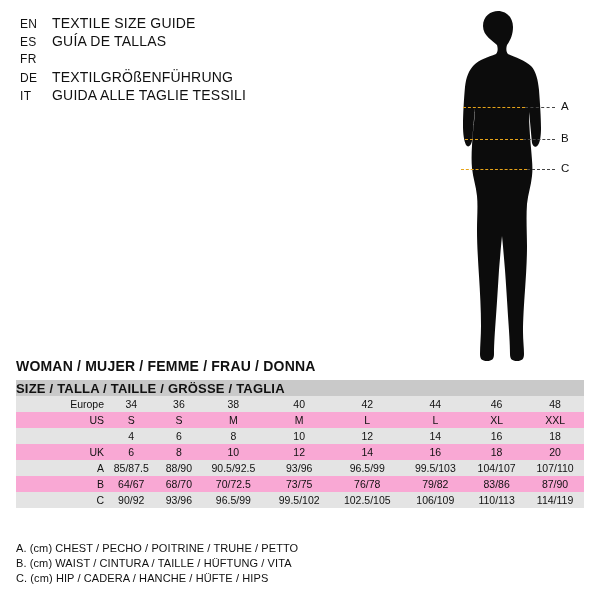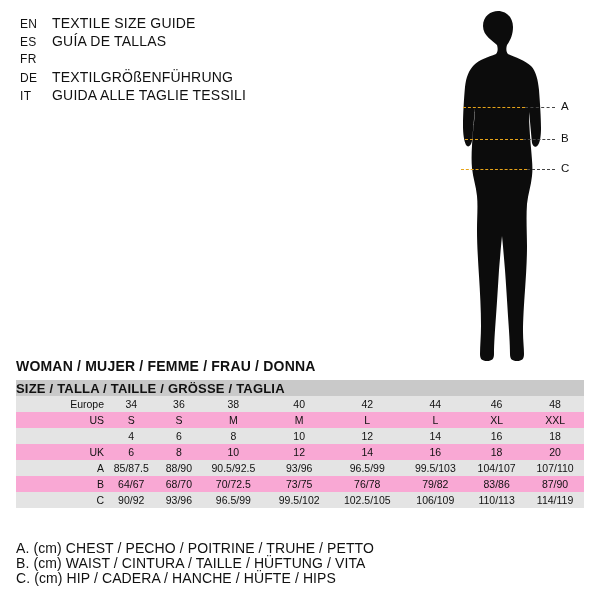--- a/index.html
+++ b/index.html
@@ -113,21 +113,21 @@
   .c-val { text-align: center; }
 
   
   .footnotes {
     position: absolute;
     top: 541px;
     left: 16px;
     width: 560px;
   }
   .footnote {
-    font-size: 14px;
+    font-size: 11px;
     line-height: 15px;
     letter-spacing: 0.1px;
     color: #111;
   }
 </style>
 </head>
 <body>
 
 <div class="page">
 

